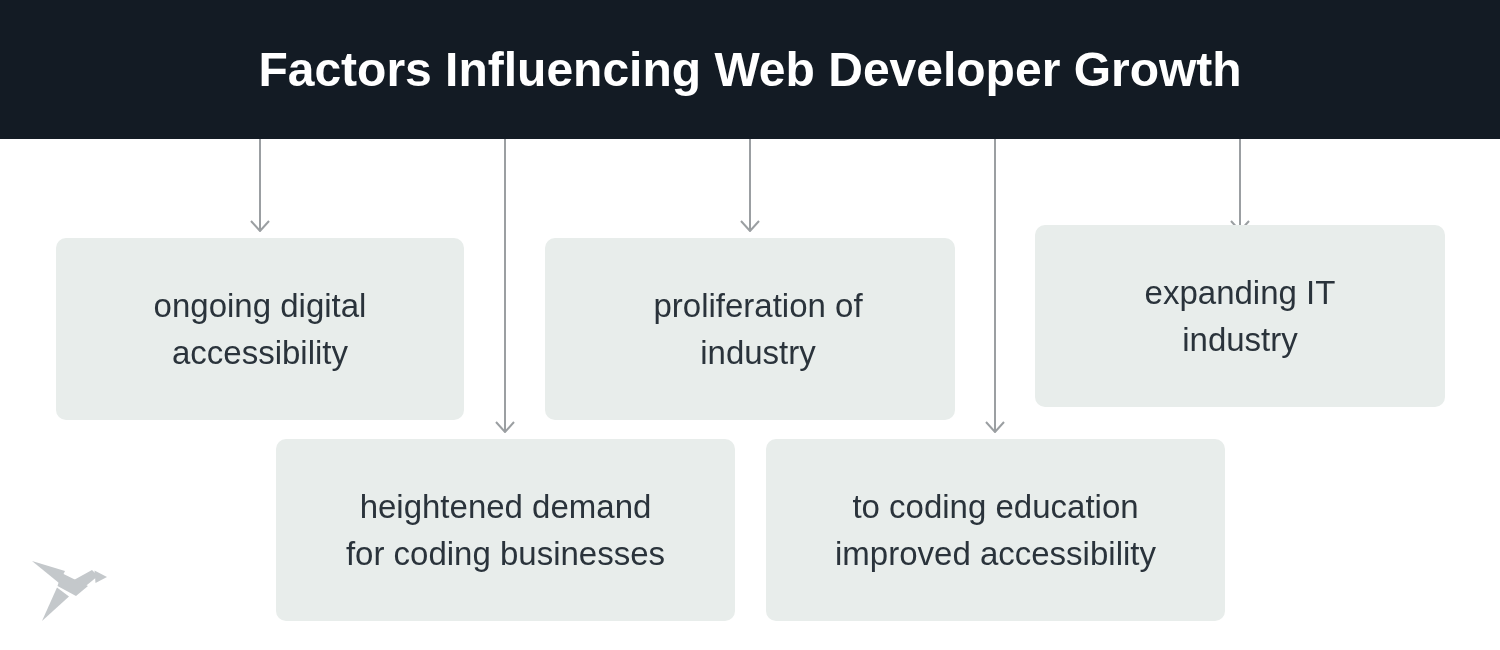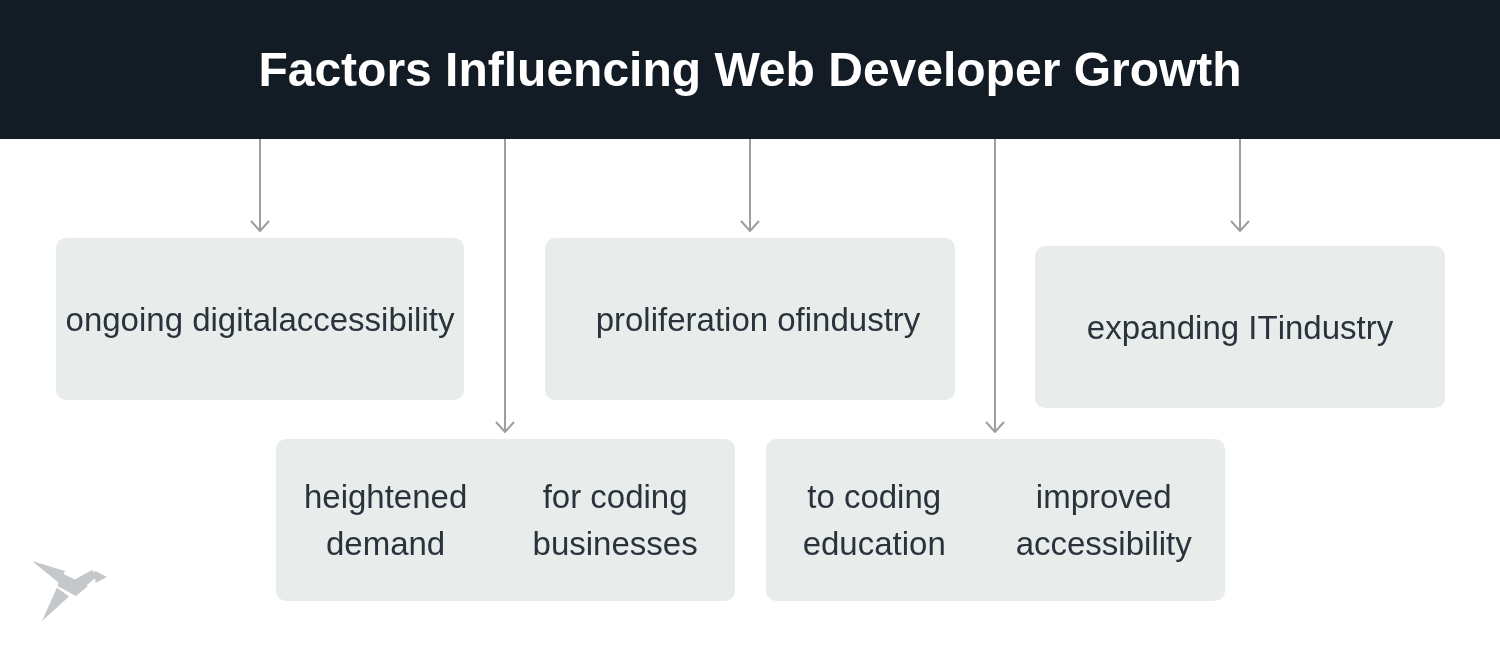--- a/index.html
+++ b/index.html
@@ -32,25 +32,25 @@
     position: absolute;
     display: block;
   }
   .arrow line, .arrow polyline {
     stroke: var(--arrow, #9b9fa2);
     stroke-width: 2;
     fill: none;
   }
   .box {
     position: absolute;
-    height: 162px;
+    height: 182px;
     background: var(--box-bg, #e8edeb);
     border-radius: 10px;
     display: flex;
-    flex-direction: row;
+    flex-direction: column;
     align-items: center;
     justify-content: center;
     text-align: center;
   }
   .box .line {
     color: var(--box-text, #2a333b);
     font-size: 33px;
     line-height: 47px;
     font-weight: 400;
   }
@@ -92,21 +92,21 @@
   </svg>
 
   <div class="box" style="left:56px; top:238px; width:408px;">
     <div class="line">ongoing digital</div>
     <div class="line">accessibility</div>
   </div>
   <div class="box" style="left:545px; top:238px; width:410px;padding-left:16px;">
     <div class="line">proliferation of</div>
     <div class="line">industry</div>
   </div>
-  <div class="box" style="left:1035px; top:246px; width:410px;">
+  <div class="box" style="left:1035px; top:225px; width:410px;">
     <div class="line">expanding IT</div>
     <div class="line">industry</div>
   </div>
 
   <div class="box" style="left:276px; top:439px; width:459px;text-align:center;">
     <div class="line">heightened demand</div>
     <div class="line">for coding businesses</div>
   </div>
   <div class="box" style="left:766px; top:439px; width:459px;">
     <div class="line">to coding education</div>

